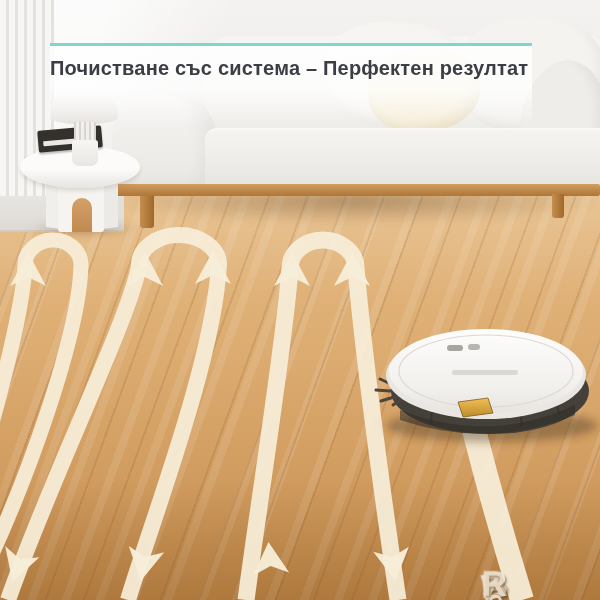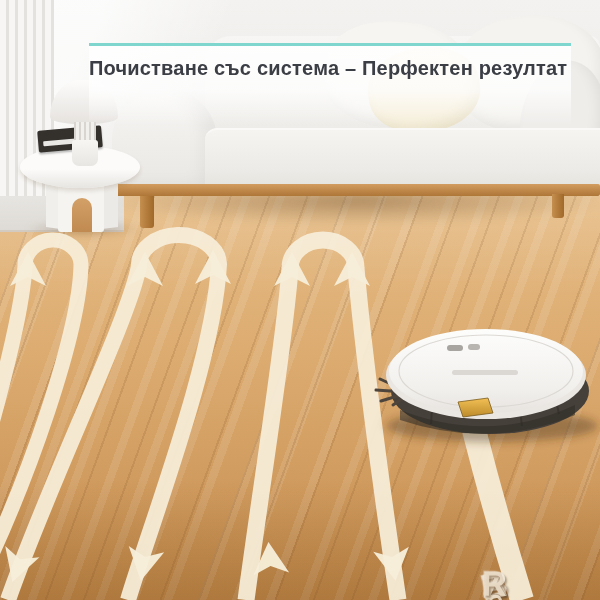--- a/index.html
+++ b/index.html
@@ -78,21 +78,21 @@
   .lamp-base{left:72px;top:140px;width:26px;height:26px;border-radius:3px 3px 7px 7px;
     background:linear-gradient(180deg,#f7f6f3,#e8e6e2);}
 
   
   .scene-svg{left:0;top:0;width:600px;height:600px;pointer-events:none;}
 
   
   .banner{left:50px;top:43px;width:482px;height:82px;
     border-top:3px solid #7ed6cf;
     background:linear-gradient(180deg,rgba(255,255,255,.88) 0%,rgba(255,255,255,.78) 55%,rgba(255,255,255,0) 100%);
-    text-align:right;padding-top:9px;margin-left:39px;}
+    text-align:right;padding-top:9px;}
   .banner .l{position:static;display:block;font-weight:bold;font-size:20px;line-height:27px;
     color:#3b3e45;letter-spacing:.2px;}
 
   
   .watermark{left:480px;top:544px;width:120px;height:52px;display:flex;align-items:flex-end;
     transform:rotate(-8deg);opacity:.85;}
   .wm-letter{position:static;font-weight:bold;font-size:35px;line-height:35px;
     letter-spacing:-3px;color:rgba(243,236,221,.92);
     text-shadow:2px 2px 2px rgba(101,78,53,.5),-1px -1px 1px rgba(255,255,255,.45);}
   .wm-b{transform:rotate(-5deg);}

